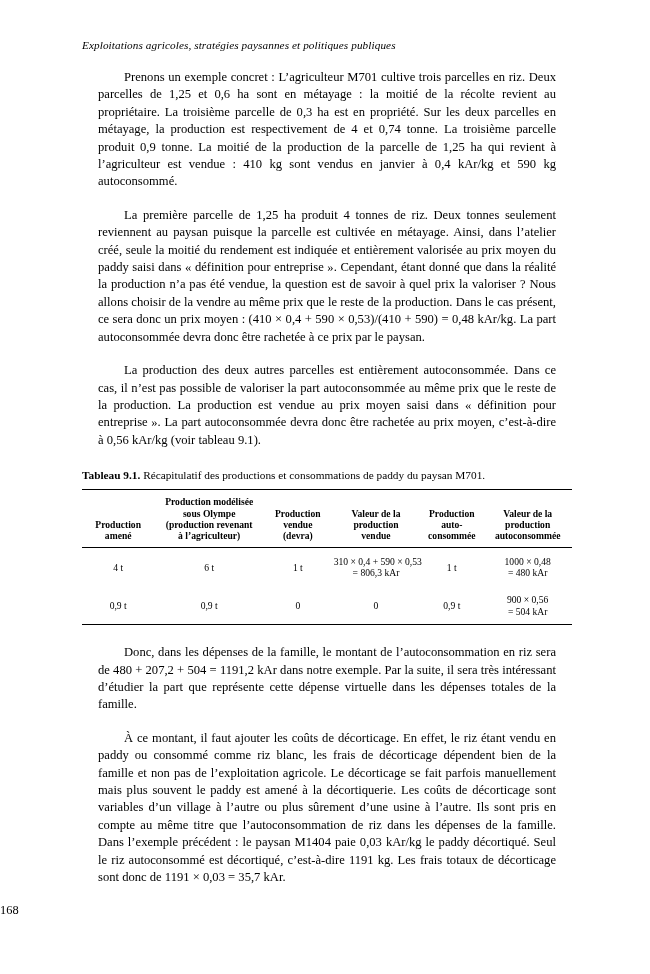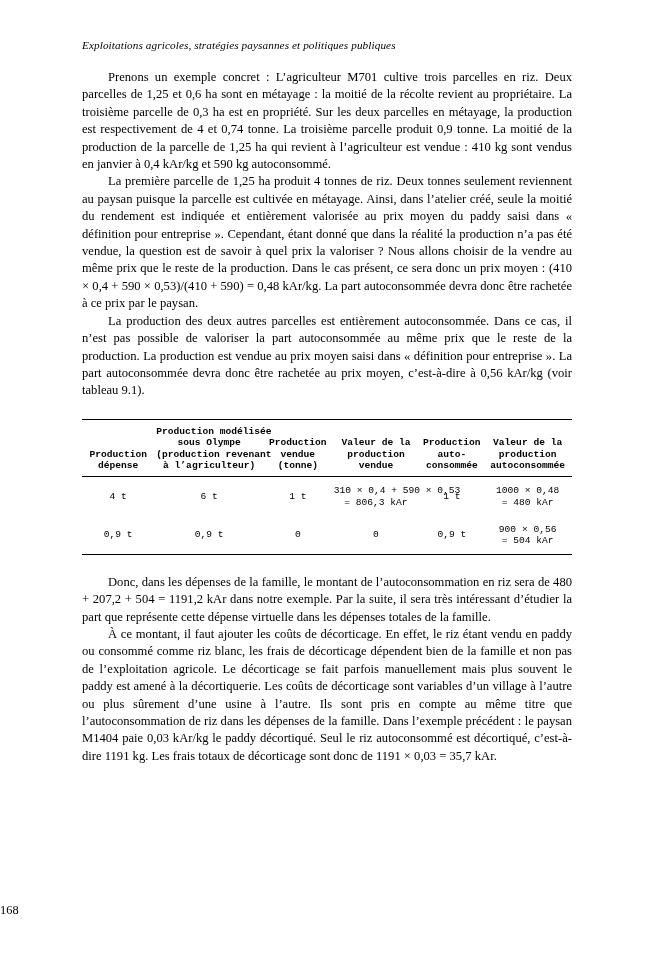--- a/index.html
+++ b/index.html
@@ -37,21 +37,21 @@
     white-space: nowrap;
   }
 
   
   .para {
     font-size: 12.6px;
     line-height: 17.4px;
     text-align: justify;
     text-justify: inter-word;
     text-indent: 26px;
-    margin: 0;
+    margin: 16px;
     hyphens: none;
   }
   .para.first {
     margin-top: 17px;
   }
 
   
   .table-block {
     margin-top: 19px;
   }
@@ -83,21 +83,21 @@
     font-size: 9.6px;
     line-height: 11.6px;
     text-align: center;
     vertical-align: middle;
     padding: 8px 2px 7px 2px;
     border: none;
   }
   table.data-table tbody tr:last-child td {
     border-bottom: 1.4px solid #000;
   }
-  .cell-line { display: block; white-space: nowrap; font-family: Liberation Mono, monospace; }
+  .cell-line { display: block; white-space: nowrap; }
 
   
   col.c0 { width: 15.5%; }
   col.c1 { width: 23.5%; }
   col.c2 { width: 14.5%; }
   col.c3 { width: 19%; }
   col.c4 { width: 13.5%; }
   col.c5 { width: 19%; }
 
   
@@ -122,46 +122,50 @@
 
     <div class="running-head">Exploitations agricoles, stratégies paysannes et politiques publiques</div>
 
     <div>
       <p class="para first">Prenons un exemple concret : L’agriculteur M701 cultive trois parcelles en riz. Deux parcelles de 1,25 et 0,6 ha sont en métayage : la moitié de la récolte revient au propriétaire. La troisième parcelle de 0,3 ha est en propriété. Sur les deux parcelles en métayage, la production est respectivement de 4 et 0,74 tonne. La troisième parcelle produit 0,9 tonne. La moitié de la production de la parcelle de 1,25 ha qui revient à l’agriculteur est vendue : 410 kg sont vendus en janvier à 0,4 kAr/kg et 590 kg autoconsommé.</p>
       <p class="para">La première parcelle de 1,25 ha produit 4 tonnes de riz. Deux tonnes seulement reviennent au paysan puisque la parcelle est cultivée en métayage. Ainsi, dans l’atelier créé, seule la moitié du rendement est indiquée et entièrement valorisée au prix moyen du paddy saisi dans « définition pour entreprise ». Cependant, étant donné que dans la réalité la production n’a pas été vendue, la question est de savoir à quel prix la valoriser ? Nous allons choisir de la vendre au même prix que le reste de la production. Dans le cas présent, ce sera donc un prix moyen : (410 × 0,4 + 590 × 0,53)/(410 + 590) = 0,48 kAr/kg. La part autoconsommée devra donc être rachetée à ce prix par le paysan.</p>
       <p class="para">La production des deux autres parcelles est entièrement autoconsommée. Dans ce cas, il n’est pas possible de valoriser la part autoconsommée au même prix que le reste de la production. La production est vendue au prix moyen saisi dans « définition pour entreprise ». La part autoconsommée devra donc être rachetée au prix moyen, c’est-à-dire à 0,56 kAr/kg (voir tableau 9.1).</p>
     </div>
 
     <div class="table-block">
+      <div class="table-caption">
+        <span class="cap-label">Tableau 9.1.</span>
+        <span>Récapitulatif des productions et consommations de paddy du paysan M701.</span>
+      </div>
 
       <table class="data-table">
         <colgroup>
           <col class="c0">
             <col class="c1">
             <col class="c2">
             <col class="c3">
             <col class="c4">
             <col class="c5">
         </colgroup>
         <thead>
           <tr class="header-row">
             <th>
                 <span class="cell-line">Production</span>
-                <span class="cell-line">dépense</span>
+                <span class="cell-line">amené</span>
               </th>
             <th>
                 <span class="cell-line">Production modélisée</span>
                 <span class="cell-line">sous Olympe</span>
                 <span class="cell-line">(production revenant</span>
                 <span class="cell-line">à l’agriculteur)</span>
               </th>
             <th>
                 <span class="cell-line">Production</span>
                 <span class="cell-line">vendue</span>
-                <span class="cell-line">(tonne)</span>
+                <span class="cell-line">(devra)</span>
               </th>
             <th>
                 <span class="cell-line">Valeur de la</span>
                 <span class="cell-line">production</span>
                 <span class="cell-line">vendue</span>
               </th>
             <th>
                 <span class="cell-line">Production</span>
                 <span class="cell-line">auto-</span>
                 <span class="cell-line">consommée</span>

